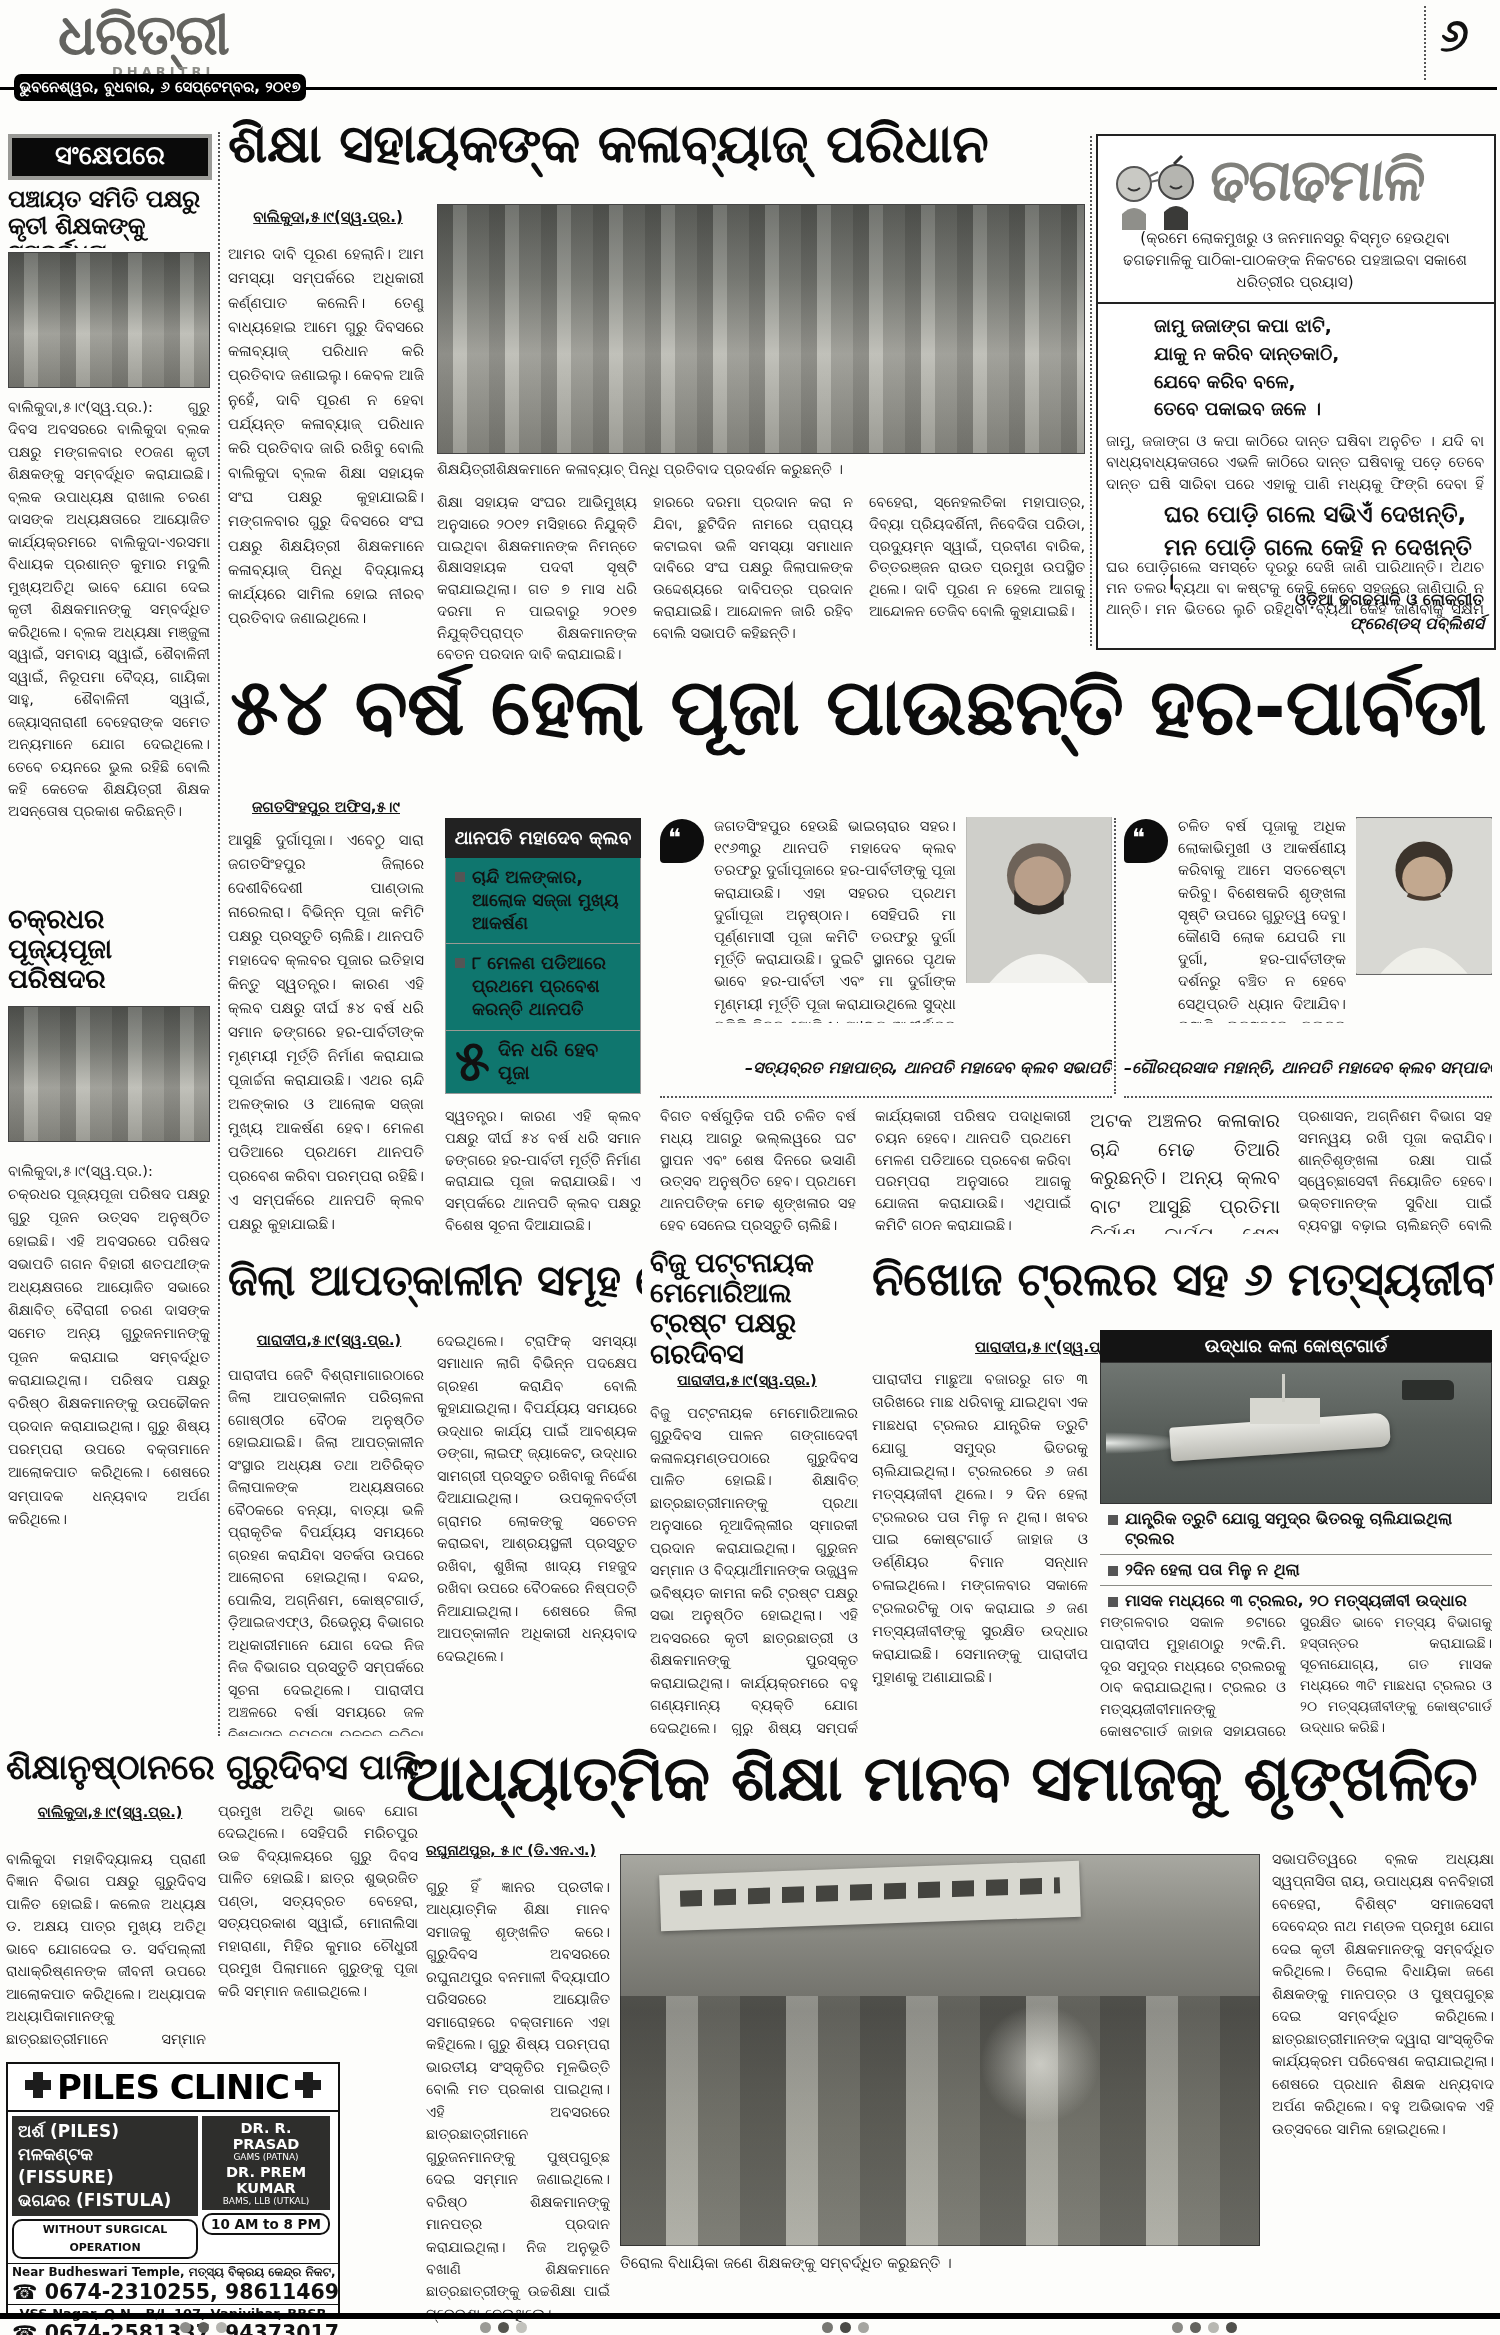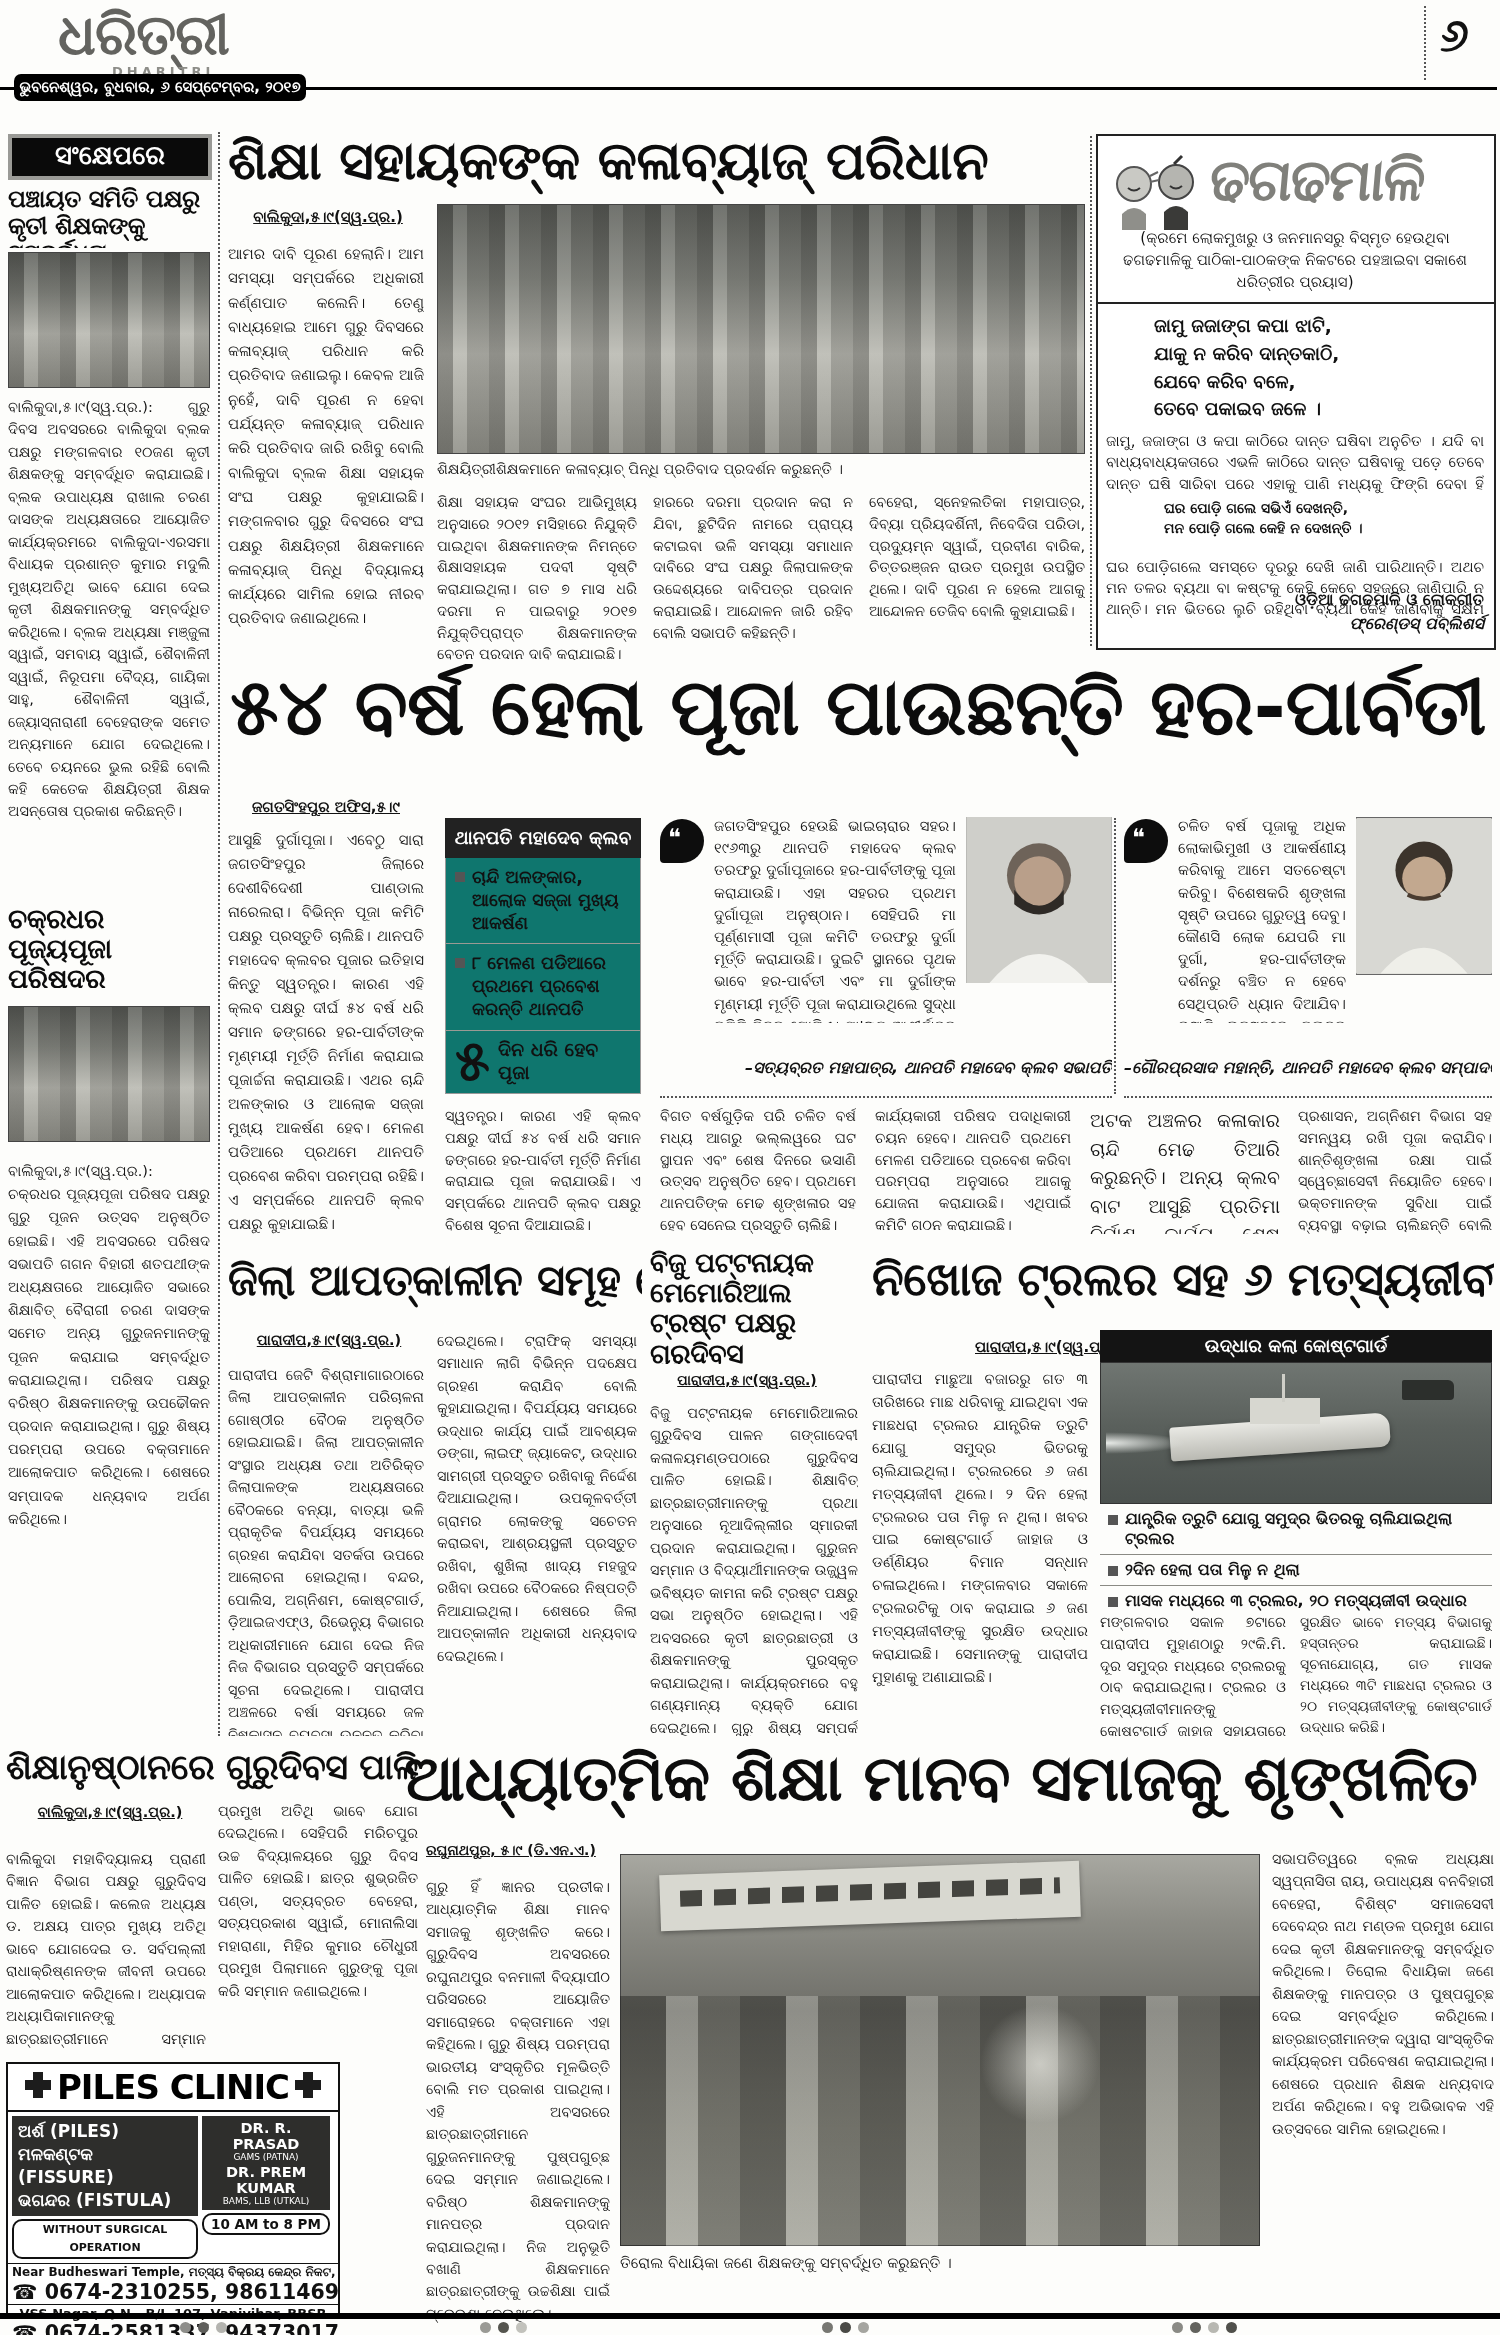--- a/index.html
+++ b/index.html
@@ -52,21 +52,21 @@
   </div>
 
   <div class="abs hl" style="left:8px;top:186px;width:202px;height:62px;font-size:24px;">ପଞ୍ଚାୟତ ସମିତି ପକ୍ଷରୁ କୃତୀ ଶିକ୍ଷକଙ୍କୁ ସମ୍ବର୍ଦ୍ଧନା</div>
   <div class="abs crowd" style="left:8px;top:252px;width:202px;height:136px;"></div>
   <div class="abs t" style="left:8px;top:396px;width:202px;height:500px;font-size:14.5px;line-height:1.55;">ବାଲିକୁଦା,୫।୯(ସ୍ୱ.ପ୍ର.): ଗୁରୁ ଦିବସ ଅବସରରେ ବାଲିକୁଦା ବ୍ଲକ ପକ୍ଷରୁ ମଙ୍ଗଳବାର ୧୦ଜଣ କୃତୀ ଶିକ୍ଷକଙ୍କୁ ସମ୍ବର୍ଦ୍ଧିତ କରାଯାଇଛି। ବ୍ଲକ ଉପାଧ୍ୟକ୍ଷ ରାଖାଲ ଚରଣ ଦାସଙ୍କ ଅଧ୍ୟକ୍ଷତାରେ ଆୟୋଜିତ କାର୍ଯ୍ୟକ୍ରମରେ ବାଲିକୁଦା-ଏରସମା ବିଧାୟକ ପ୍ରଶାନ୍ତ କୁମାର ମଦୁଲି ମୁଖ୍ୟଅତିଥି ଭାବେ ଯୋଗ ଦେଇ କୃତୀ ଶିକ୍ଷକମାନଙ୍କୁ ସମ୍ବର୍ଦ୍ଧିତ କରିଥିଲେ। ବ୍ଲକ ଅଧ୍ୟକ୍ଷା ମଞ୍ଜୁଳା ସ୍ୱାଇଁ, ସମବାୟ ସ୍ୱାଇଁ, ଶୈବାଳିନୀ ସ୍ୱାଇଁ, ନିରୂପମା ବୈଦ୍ୟ, ଗାୟିକା ସାହୁ, ଶୈବାଳିନୀ ସ୍ୱାଇଁ, ଜ୍ୟୋସ୍ନାରାଣୀ ବେହେରାଙ୍କ ସମେତ ଅନ୍ୟମାନେ ଯୋଗ ଦେଇଥିଲେ। ତେବେ ଚୟନରେ ଭୁଲ ରହିଛି ବୋଲି କହି କେତେକ ଶିକ୍ଷୟିତ୍ରୀ ଶିକ୍ଷକ ଅସନ୍ତୋଷ ପ୍ରକାଶ କରିଛନ୍ତି।</div>
 
   <div class="abs hl" style="left:8px;top:904px;width:202px;height:84px;font-size:27px;">ଚକ୍ରଧର ପୂଜ୍ୟପୂଜା ପରିଷଦର ଗୁରୁପୂଜନ</div>
   <div class="abs crowd" style="left:8px;top:1006px;width:202px;height:136px;"></div>
   <div class="abs t" style="left:8px;top:1160px;width:202px;height:574px;font-size:14.5px;line-height:1.6;">ବାଲିକୁଦା,୫।୯(ସ୍ୱ.ପ୍ର.): ଚକ୍ରଧର ପୂଜ୍ୟପୂଜା ପରିଷଦ ପକ୍ଷରୁ ଗୁରୁ ପୂଜନ ଉତ୍ସବ ଅନୁଷ୍ଠିତ ହୋଇଛି। ଏହି ଅବସରରେ ପରିଷଦ ସଭାପତି ଗଗନ ବିହାରୀ ଶତପଥୀଙ୍କ ଅଧ୍ୟକ୍ଷତାରେ ଆୟୋଜିତ ସଭାରେ ଶିକ୍ଷାବିତ୍ ବୈରାଗୀ ଚରଣ ଦାସଙ୍କ ସମେତ ଅନ୍ୟ ଗୁରୁଜନମାନଙ୍କୁ ପୂଜନ କରାଯାଇ ସମ୍ବର୍ଦ୍ଧିତ କରାଯାଇଥିଲା। ପରିଷଦ ପକ୍ଷରୁ ବରିଷ୍ଠ ଶିକ୍ଷକମାନଙ୍କୁ ଉପଢୌକନ ପ୍ରଦାନ କରାଯାଇଥିଲା। ଗୁରୁ ଶିଷ୍ୟ ପରମ୍ପରା ଉପରେ ବକ୍ତାମାନେ ଆଲୋକପାତ କରିଥିଲେ। ଶେଷରେ ସମ୍ପାଦକ ଧନ୍ୟବାଦ ଅର୍ପଣ କରିଥିଲେ।</div>
 
-  <div class="abs hl" style="left:228px;top:131px;width:860px;height:70px;font-size:53px;white-space:nowrap;">ଶିକ୍ଷା ସହାୟକଙ୍କ କଳାବ୍ୟାଜ୍ ପରିଧାନ</div>
+  <div class="abs hl" style="left:228px;top:114px;width:860px;height:70px;font-size:53px;white-space:nowrap;">ଶିକ୍ଷା ସହାୟକଙ୍କ କଳାବ୍ୟାଜ୍ ପରିଧାନ</div>
   <div class="abs dl ctr" style="left:240px;top:208px;width:176px;font-size:15px;">ବାଲିକୁଦା,୫।୯(ସ୍ୱ.ପ୍ର.)</div>
   <div class="abs t" style="left:228px;top:242px;width:196px;height:418px;font-size:15px;line-height:1.62;">ଆମର ଦାବି ପୂରଣ ହେଲାନି। ଆମ ସମସ୍ୟା ସମ୍ପର୍କରେ ଅଧିକାରୀ କର୍ଣ୍ଣପାତ କଲେନି। ତେଣୁ ବାଧ୍ୟହୋଇ ଆମେ ଗୁରୁ ଦିବସରେ କଳାବ୍ୟାଜ୍ ପରିଧାନ କରି ପ୍ରତିବାଦ ଜଣାଇଲୁ। କେବଳ ଆଜି ନୁହେଁ, ଦାବି ପୂରଣ ନ ହେବା ପର୍ଯ୍ୟନ୍ତ କଳାବ୍ୟାଜ୍ ପରିଧାନ କରି ପ୍ରତିବାଦ ଜାରି ରଖିବୁ ବୋଲି ବାଲିକୁଦା ବ୍ଲକ ଶିକ୍ଷା ସହାୟକ ସଂଘ ପକ୍ଷରୁ କୁହାଯାଇଛି। ମଙ୍ଗଳବାର ଗୁରୁ ଦିବସରେ ସଂଘ ପକ୍ଷରୁ ଶିକ୍ଷୟିତ୍ରୀ ଶିକ୍ଷକମାନେ କଳାବ୍ୟାଜ୍ ପିନ୍ଧି ବିଦ୍ୟାଳୟ କାର୍ଯ୍ୟରେ ସାମିଲ ହୋଇ ନୀରବ ପ୍ରତିବାଦ ଜଣାଇଥିଲେ।</div>
   <div class="abs crowd" style="left:437px;top:204px;width:648px;height:250px;"></div>
   <div class="abs caption" style="left:437px;top:460px;width:648px;height:24px;">ଶିକ୍ଷୟିତ୍ରୀଶିକ୍ଷକମାନେ କଳାବ୍ୟାଚ୍ ପିନ୍ଧି ପ୍ରତିବାଦ ପ୍ରଦର୍ଶନ କରୁଛନ୍ତି ।</div>
   <div class="abs t" style="left:437px;top:492px;width:200px;height:168px;font-size:14.5px;line-height:1.5;">ଶିକ୍ଷା ସହାୟକ ସଂଘର ଆଭିମୁଖ୍ୟ ଅନୁସାରେ ୨୦୧୨ ମସିହାରେ ନିଯୁକ୍ତି ପାଇଥିବା ଶିକ୍ଷକମାନଙ୍କ ନିମନ୍ତେ ଶିକ୍ଷାସହାୟକ ପଦବୀ ସୃଷ୍ଟି କରାଯାଇଥିଲା। ଗତ ୭ ମାସ ଧରି ଦରମା ନ ପାଇବାରୁ ୨୦୧୭ ନିଯୁକ୍ତିପ୍ରାପ୍ତ ଶିକ୍ଷକମାନଙ୍କ ବେତନ ପ୍ରଦାନ ଦାବି କରାଯାଇଛି।</div>
   <div class="abs t" style="left:653px;top:492px;width:200px;height:168px;font-size:14.5px;line-height:1.5;">ହାରରେ ଦରମା ପ୍ରଦାନ କରା ନ ଯିବା, ଛୁଟିଦିନ ନାମରେ ପ୍ରାପ୍ୟ କଟାଇବା ଭଳି ସମସ୍ୟା ସମାଧାନ ଦାବିରେ ସଂଘ ପକ୍ଷରୁ ଜିଲାପାଳଙ୍କ ଉଦ୍ଦେଶ୍ୟରେ ଦାବିପତ୍ର ପ୍ରଦାନ କରାଯାଇଛି। ଆନ୍ଦୋଳନ ଜାରି ରହିବ ବୋଲି ସଭାପତି କହିଛନ୍ତି।</div>
   <div class="abs t" style="left:869px;top:492px;width:216px;height:168px;font-size:14.5px;line-height:1.5;">ବେହେରା, ସ୍ନେହଲତିକା ମହାପାତ୍ର, ଦିବ୍ୟା ପ୍ରିୟଦର୍ଶିନୀ, ନିବେଦିତା ପରିଡା, ପ୍ରଦ୍ୟୁମ୍ନ ସ୍ୱାଇଁ, ପ୍ରବୀଣ ବାରିକ, ଚିତ୍ତରଞ୍ଜନ ରାଉତ ପ୍ରମୁଖ ଉପସ୍ଥିତ ଥିଲେ। ଦାବି ପୂରଣ ନ ହେଲେ ଆଗକୁ ଆନ୍ଦୋଳନ ତେଜିବ ବୋଲି କୁହାଯାଇଛି।</div>
 
   <div class="abs dotv" style="left:1090px;top:136px;height:510px;"></div>
 
@@ -86,21 +86,21 @@
     <div class="abs b" style="left:112px;top:10px;font-size:58px;color:#80807b;transform:skewX(-5deg);letter-spacing:-2px;">ଢଗଢମାଳି</div>
     <div class="abs ctr" style="left:16px;top:92px;width:362px;height:66px;font-size:15px;line-height:1.45;overflow:hidden;">(କ୍ରମେ ଲୋକମୁଖରୁ ଓ ଜନମାନସରୁ ବିସ୍ମୃତ ହେଉଥିବା ଢଗଢମାଳିକୁ ପାଠିକା-ପାଠକଙ୍କ ନିକଟରେ ପହଞ୍ଚାଇବା ସକାଶେ ଧରିତ୍ରୀର ପ୍ରୟାସ)</div>
     <div class="abs" style="left:-2px;top:166px;width:398px;border-top:2px solid #222;"></div>
     <div class="abs b" style="left:56px;top:176px;width:330px;font-size:18.5px;line-height:1.5;overflow:hidden;">
       <div>ଜାମୁ ଜଜାଙ୍ଗ କପା ଝାଟି,</div>
       <div>ଯାକୁ ନ କରିବ ଦାନ୍ତକାଠି,</div>
       <div>ଯେବେ କରିବ ବଳେ,</div>
       <div>ତେବେ ପକାଇବ ଜଳେ ।</div>
     </div>
     <div class="abs t" style="left:8px;top:294px;width:378px;height:66px;font-size:14.8px;line-height:1.45;">ଜାମୁ, ଜଜାଙ୍ଗ ଓ କପା କାଠିରେ ଦାନ୍ତ ଘଷିବା ଅନୁଚିତ । ଯଦି ବା ବାଧ୍ୟବାଧ୍ୟକତାରେ ଏଭଳି କାଠିରେ ଦାନ୍ତ ଘଷିବାକୁ ପଡ଼େ ତେବେ ଦାନ୍ତ ଘଷି ସାରିବା ପରେ ଏହାକୁ ପାଣି ମଧ୍ୟକୁ ଫିଙ୍ଗି ଦେବା ହିଁ ଉଚିତ ବୋଲି ଏଠାରେ ଉଲ୍ଲେଖ କରାଯାଇଛି।</div>
-    <div class="abs b" style="left:66px;top:362px;width:320px;font-size:14px;line-height:1.45;overflow:hidden;">
+    <div class="abs b" style="left:66px;top:362px;width:320px;font-size:23px;line-height:1.45;overflow:hidden;">
       <div>ଘର ପୋଡ଼ି ଗଲେ ସଭିଏଁ ଦେଖନ୍ତି,</div>
       <div>ମନ ପୋଡ଼ି ଗଲେ କେହି ନ ଦେଖନ୍ତି ।</div>
     </div>
     <div class="abs t" style="left:8px;top:420px;width:378px;height:62px;font-size:14.8px;line-height:1.42;">ଘର ପୋଡ଼ିଗଲେ ସମସ୍ତେ ଦୂରରୁ ଦେଖି ଜାଣି ପାରିଥାନ୍ତି। ଅଥଚ ମନ ତଳର ବ୍ୟଥା ବା କଷ୍ଟକୁ କେହି କେବେ ସହଜରେ ଜାଣିପାରି ନ ଥାନ୍ତି। ମନ ଭିତରେ ଲୁଚି ରହିଥିବା ବ୍ୟଥା କେହି ଜାଣିବାକୁ ସକ୍ଷମ ହେଉ ନ ଥିବା ଅର୍ଥରେ ଏଭଳି ଉକ୍ତି ଉଲ୍ଲେଖ କରାଯାଇଛି।</div>
     <div class="abs b" style="right:10px;top:454px;font-size:16px;text-align:right;width:300px;">ଓଡ଼ିଆ ଢଗଢମାଳି ଓ ଲୋକଗୀତ</div>
     <div class="abs b" style="right:10px;top:478px;font-size:16px;font-style:italic;text-align:right;width:300px;">ଫ୍ରେଣ୍ଡସ୍ ପବ୍ଲିଶର୍ସ</div>
   </div>
 
   <div class="abs hl ctr" style="left:222px;top:664px;width:1272px;height:118px;font-size:78px;white-space:nowrap;">୫୪ ବର୍ଷ ହେଲା ପୂଜା ପାଉଛନ୍ତି ହର-ପାର୍ବତୀ</div>
   <div class="abs dl" style="left:252px;top:798px;font-size:15px;">ଜଗତସିଂହପୁର ଅଫିସ,୫।୯</div>

